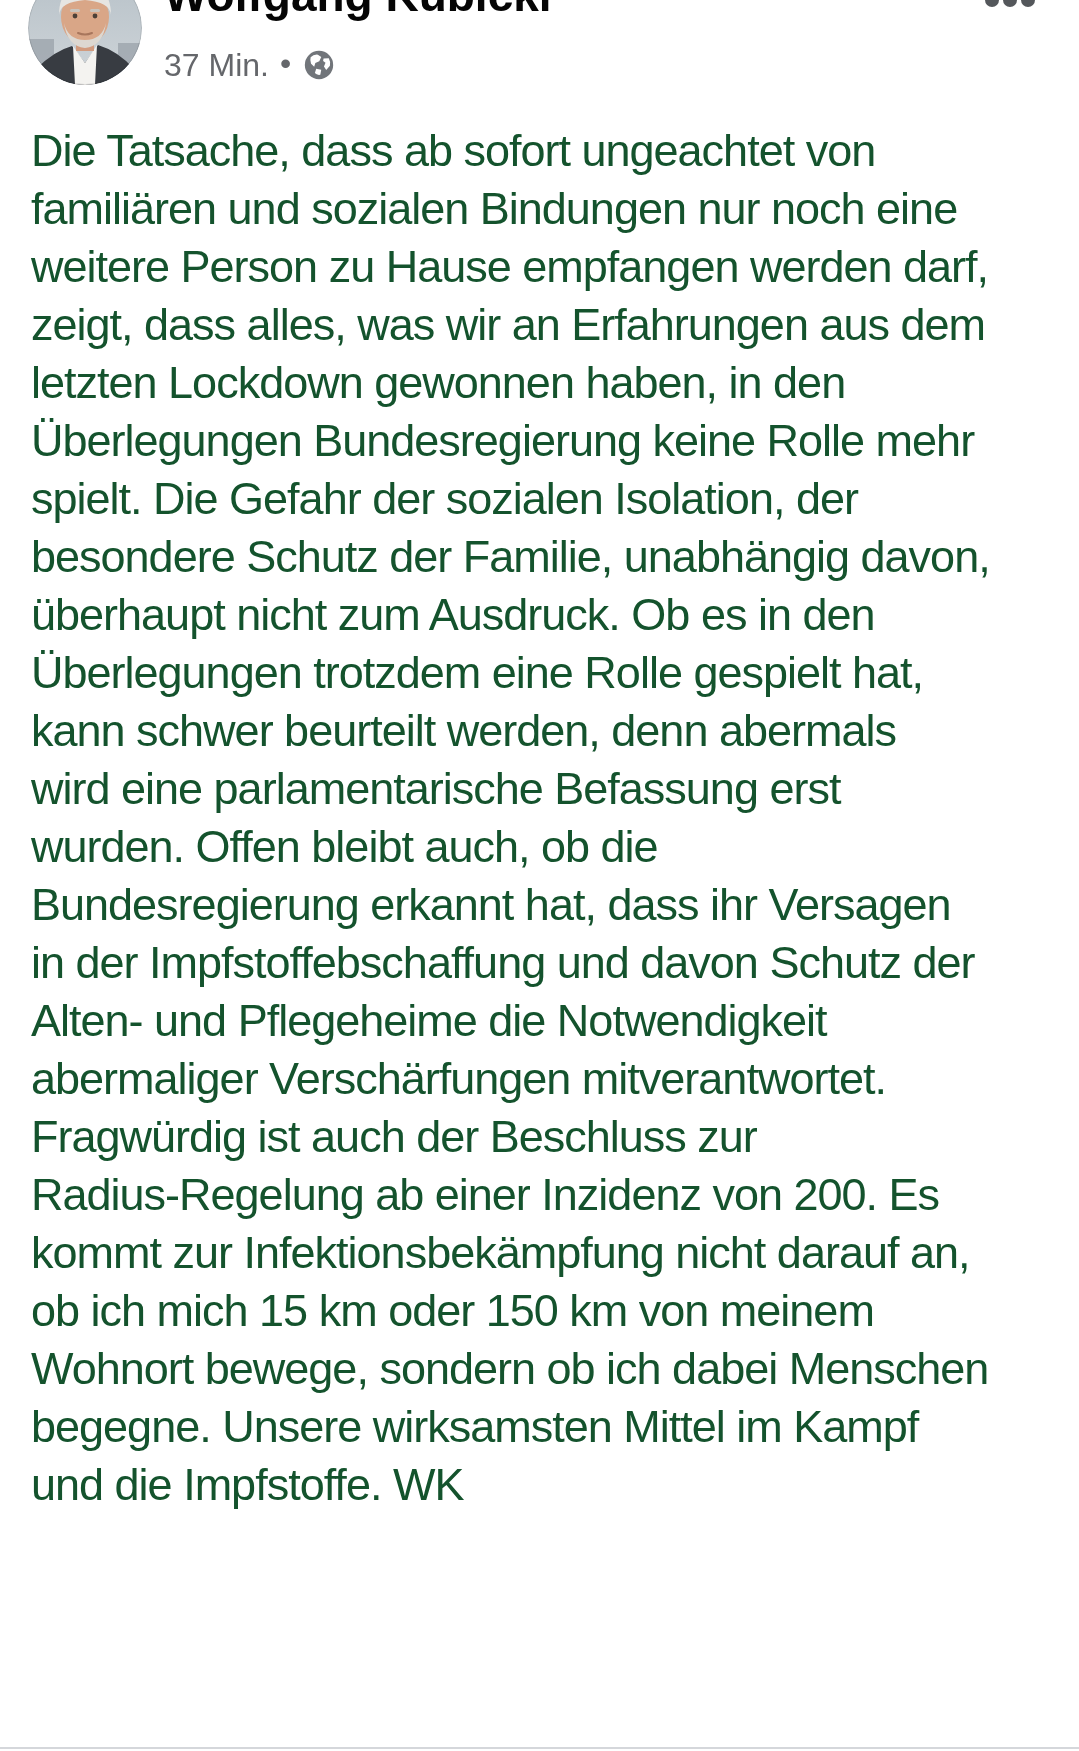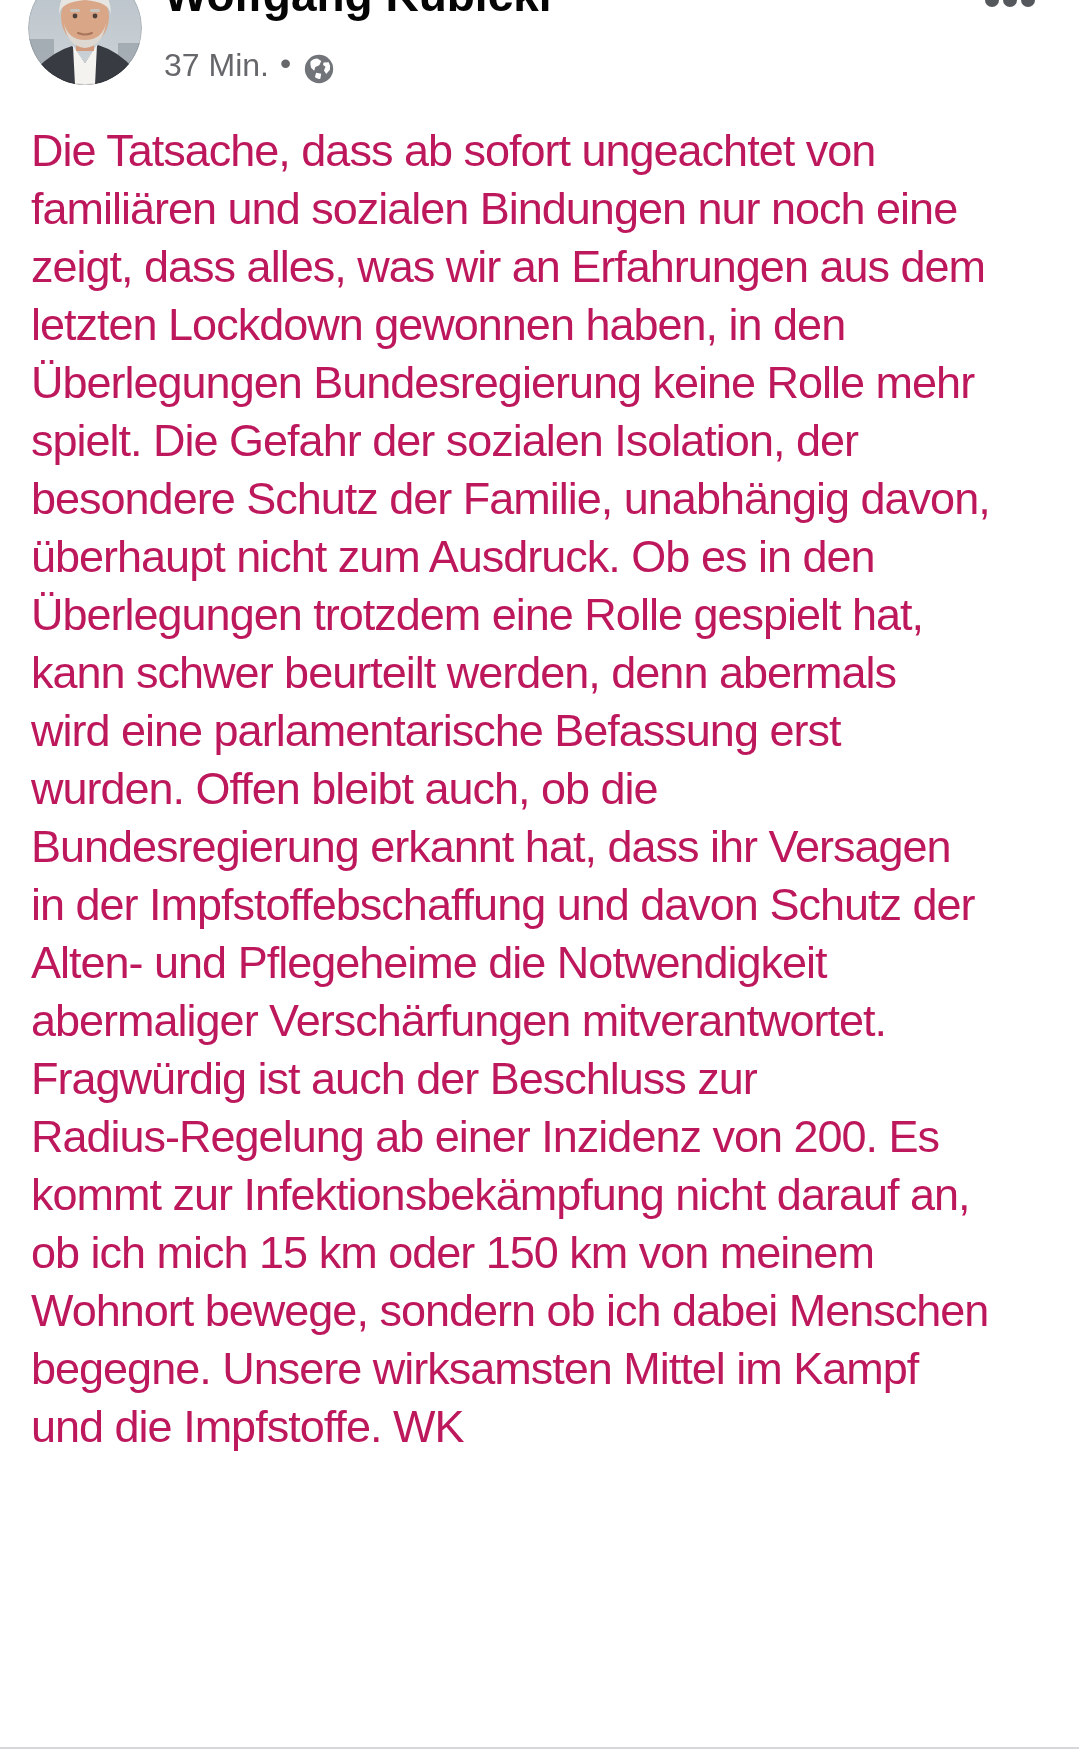--- a/index.html
+++ b/index.html
@@ -38,21 +38,21 @@
     line-height: 1.1;
     white-space: nowrap;
     cursor: pointer;
   }
   .meta-row {
     position: absolute;
     left: 164px;
     top: 44px;
     height: 42px;
     display: flex;
-    align-items: flex-end;
+    align-items: center;
     gap: 11px;
     color: #65676B;
     font-size: 32px;
     line-height: 42px;
   }
   .meta-sep {
     font-size: 32px;
     color: #65676B;
     transform: translateY(-2px);
   }
@@ -73,21 +73,21 @@
     height: 14px;
     border-radius: 50%;
     background: #54575b;
   }
   
   .post-text {
     position: absolute;
     left: 31px;
     top: 122px;
     width: 1028px;
-    color: #be185d;
+    color: #14532d;
     font-size: 45px;
     line-height: 58px;
     letter-spacing: -1px;
   }
   .post-line {
     white-space: nowrap;
     height: 58px;
   }
   .bottom-divider {
     position: absolute;
@@ -159,20 +159,21 @@
     <button class="more-btn" aria-label="more options">
       <span class="dot"></span>
       <span class="dot"></span>
       <span class="dot"></span>
     </button>
   </div>
 
   <div class="post-text">
       <div class="post-line">Die Tatsache, dass ab sofort ungeachtet von</div>
       <div class="post-line">familiären und sozialen Bindungen nur noch eine</div>
+      <div class="post-line">weitere Person zu Hause empfangen werden darf,</div>
       <div class="post-line">zeigt, dass alles, was wir an Erfahrungen aus dem</div>
       <div class="post-line">letzten Lockdown gewonnen haben, in den</div>
       <div class="post-line">Überlegungen Bundesregierung keine Rolle mehr</div>
       <div class="post-line">spielt. Die Gefahr der sozialen Isolation, der</div>
       <div class="post-line">besondere Schutz der Familie, unabhängig davon,</div>
       <div class="post-line">überhaupt nicht zum Ausdruck. Ob es in den</div>
       <div class="post-line">Überlegungen trotzdem eine Rolle gespielt hat,</div>
       <div class="post-line">kann schwer beurteilt werden, denn abermals</div>
       <div class="post-line">wird eine parlamentarische Befassung erst</div>
       <div class="post-line">wurden. Offen bleibt auch, ob die</div>

